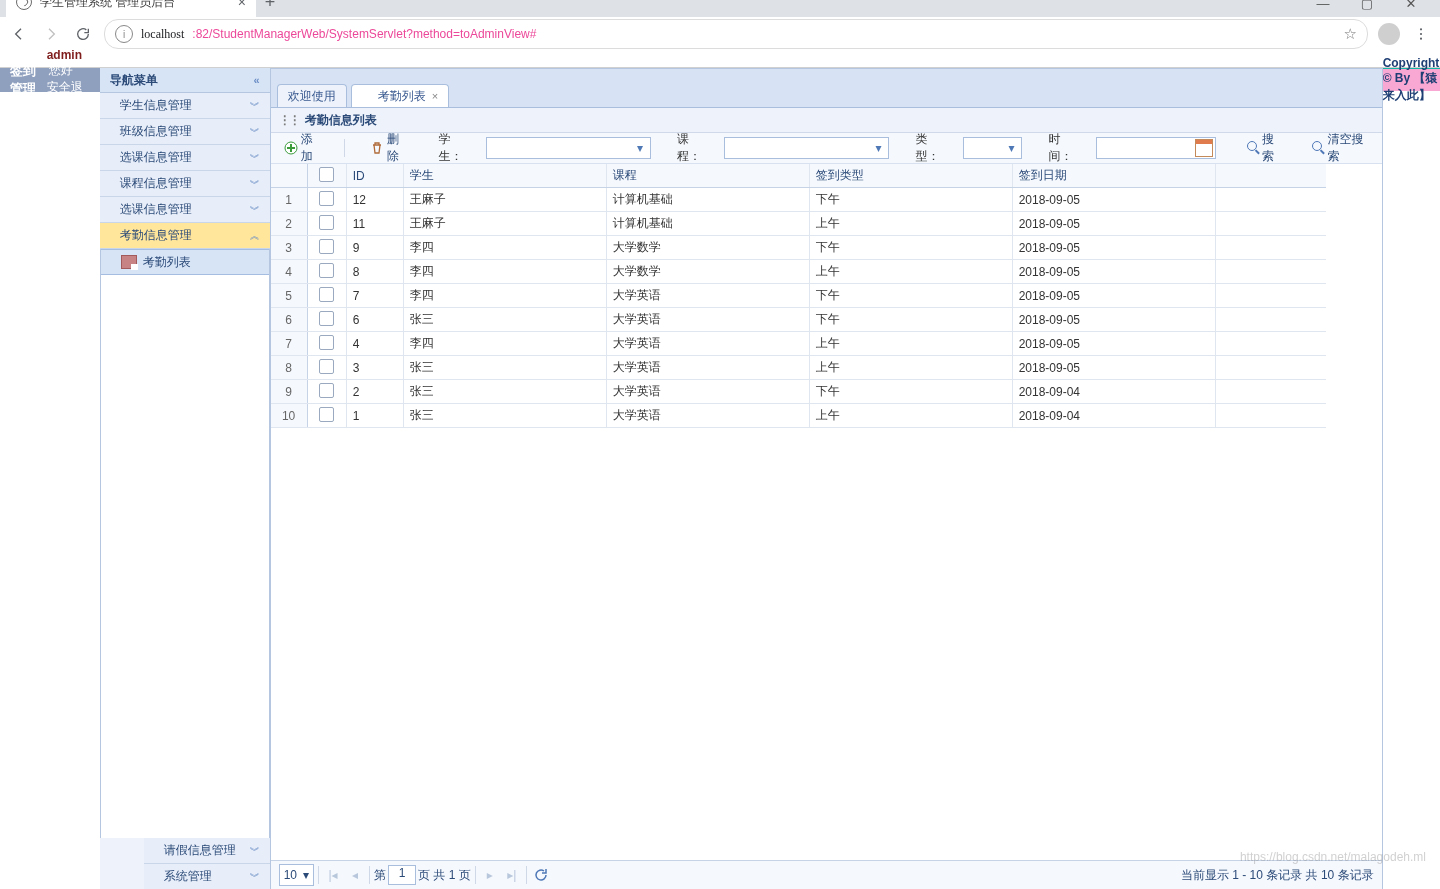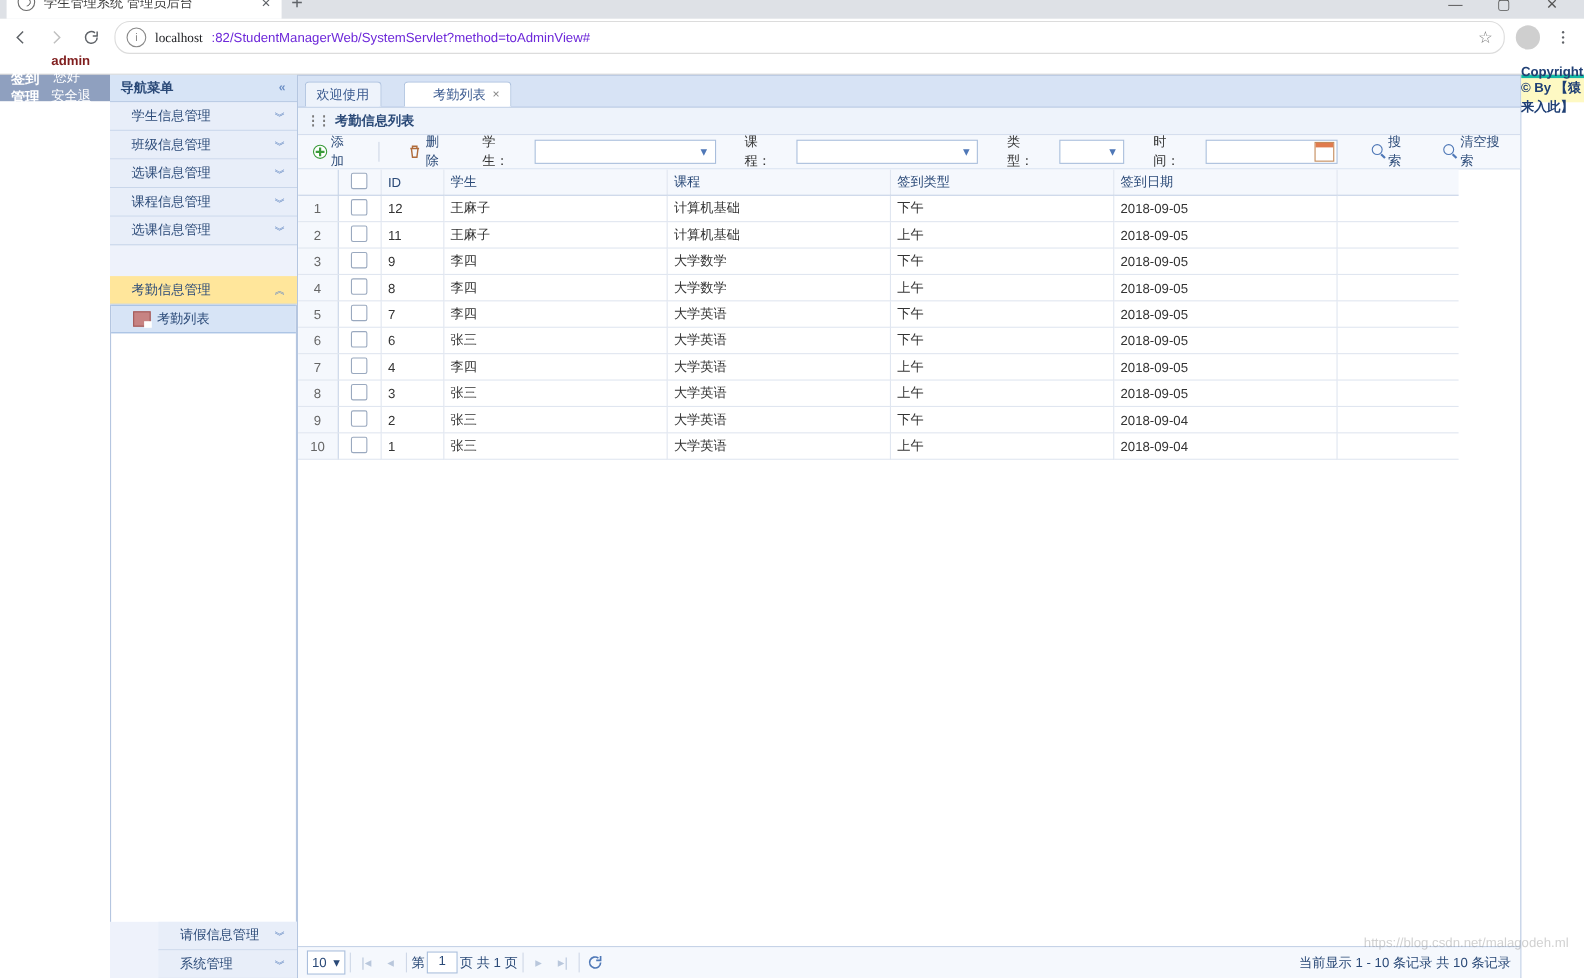--- a/index.html
+++ b/index.html
@@ -14,45 +14,45 @@
   .newtab{width:28px;text-align:center;color:#5f6368;font-size:18px;line-height:30px;}
   .winbtns{margin-left:auto;display:flex;gap:26px;padding:0 20px 6px 0;color:#555;font-size:13px;}
   .winbtns span{width:18px;text-align:center;}
   .toolbar{height:34px;display:flex;align-items:center;padding:0 8px;gap:10px;}
   .navbtn{width:22px;height:22px;display:flex;align-items:center;justify-content:center;color:#5f6368;}
   .navbtn.disabled{color:#b9b9b9;}
   .navbtn svg{width:16px;height:16px;}
   .urlbar{flex:1;height:28px;border:1px solid #dcdcdc;border-radius:14px;display:flex;align-items:center;padding:0 10px;gap:8px;color:#888;}
   .urlbar .info{width:16px;height:16px;border:1.5px solid #888;border-radius:50%;display:flex;align-items:center;justify-content:center;font-size:10px;}
   .urlbar .host{color:#202124;font-family:Liberation Serif, serif;}
-  .urlbar .path{color:#6d28d9;}
+  .urlbar .path{color:#ec4899;}
   .urlbar .star{margin-left:auto;color:#777;font-size:15px;}
   .acct{width:22px;height:22px;background:#cfcfcf;border-radius:50%;}
   .menu svg{width:16px;height:16px;}
   
   .app{height:822px;display:flex;flex-direction:row;}
   .appbar{height:24px;background:#8fa0bf;color:#fff;display:flex;align-items:center;padding:0 10px;font-size:13px;font-weight:bold;}
   .appbar .right{margin-left:auto;font-weight:normal;font-size:12px;}
   .appbar .admin{color:#7f1d1d;font-weight:bold;}
   .appbar .hello{color:#fff;margin:0 6px 0 2px;}
   .appbar .logout{color:#fff;text-decoration:underline;cursor:pointer;}
   .body{flex:1;display:flex;min-height:0;}
   .sidebar{width:170px;background:#eef2fb;border-right:1px solid #b5c6e0;display:flex;flex-direction:column;}
   .navhead{height:24px;background:#d7e4f6;border-bottom:1px solid #b5c6e0;display:flex;align-items:center;padding:0 10px;font-weight:bold;color:#2b4a78;font-size:12px;}
   .navhead .tog{margin-left:auto;color:#6b8ec5;font-size:11px;}
   .accitem{height:25px;border-bottom:1px solid #c9d6ea;display:flex;align-items:center;padding:0 10px 0 20px;color:#2b4a78;cursor:pointer;background:#e8eef9;}
-  .accitem.sel{background:#ffe69b;margin-top:28px;}
+  .accitem.sel{background:#ffe69b;}
   .accitem .chev{margin-left:auto;color:#6b8ec5;font-size:10px;}
   .subpanel{flex:1;background:#fff;border-left:1px solid #b5c6e0;border-right:1px solid #b5c6e0;}
   .subitem{height:24px;display:flex;align-items:center;padding:0 10px 0 20px;color:#2b4a78;background:#d7e4f6;border:1px solid #a4bde0;border-left:none;border-right:none;gap:6px;}
   .subitem .bk{width:14px;height:12px;background:#c78383;border:1px solid #a35a5a;position:relative;}
   .subitem .bk::after{content:"";position:absolute;right:-2px;bottom:-2px;width:7px;height:6px;background:#fff;}
   .bottom-acc{margin-top:auto;padding-left:44px;}
   .main{flex:1;display:flex;flex-direction:column;background:#e9eef7;border:1px solid #b5c6e0;border-left:none;}
-  .mtabs{height:26px;display:flex;align-items:flex-end;padding:2px 6px 0 6px;gap:20px;background:#d7e3f5;border-bottom:1px solid #a9bedc;}
+  .mtabs{height:26px;display:flex;align-items:flex-end;padding:12px 6px 0 6px;gap:4px;background:#d7e3f5;border-bottom:1px solid #a9bedc;}
   .mtab{height:22px;border:1px solid #a9bedc;border-bottom:none;border-radius:4px 4px 0 0;background:#eef3fb;padding:0 10px;display:flex;align-items:center;gap:4px;color:#3a5a90;cursor:pointer;}
   .mtab.active{background:#fff;}
   .mtab .cx{color:#888;font-size:11px;margin-left:2px;}
   .panel{flex:1;display:flex;flex-direction:column;background:#fff;border-top:none;min-height:0;}
   .panelhead{height:24px;background:#eef3fb;border-bottom:1px solid #cfd9ea;display:flex;align-items:center;padding:0 8px;color:#2b4a78;font-weight:bold;gap:6px;}
   .panelhead .hnd{color:#7a7a7a;letter-spacing:-2px;}
   .tbar{height:30px;background:#f5f8fd;border-bottom:1px solid #d8e1ef;display:flex;align-items:center;padding:0 6px;gap:16px;color:#2b4a78;}
   .tbtn{display:flex;align-items:center;gap:3px;padding:0 6px;height:22px;cursor:pointer;border:1px solid transparent;border-radius:2px;}
   .sep{width:1px;height:18px;background:#cfd8e7;margin:0 2px;}
   .ic{width:14px;height:14px;display:inline-flex;align-items:center;justify-content:center;}
@@ -72,21 +72,21 @@
   thead th{background:#f5f8fd;color:#2b4a78;border-bottom:1px solid #c6d3e7;}
   .rownum{width:24px;text-align:center;background:#f5f8fd;color:#666;border-right:1px solid #c6d3e7;}
   .chkcell{width:26px;text-align:center;}
   .chk{width:13px;height:13px;border:1px solid #9aa9bf;background:#fff;display:inline-block;border-radius:2px;}
   .pager{height:28px;border-top:1px solid #c6d3e7;background:#f5f8fd;display:flex;align-items:center;padding:0 8px;gap:2px;color:#2b4a78;}
   .pgsel{height:20px;border:1px solid #a9bedc;background:#fff;padding:0 4px;display:flex;align-items:center;gap:6px;}
   .pbtn{width:20px;height:20px;display:flex;align-items:center;justify-content:center;color:#4f78b7;cursor:pointer;}
   .pbtn.dis{color:#b9c7dc;cursor:default;}
   .pinput{width:26px;height:18px;border:1px solid #a9bedc;text-align:center;background:#fff;}
   .pager .info{margin-left:auto;color:#2b4a78;}
-  .footer{height:22px;background:#fef9c3;border-top:3px solid #14b8a6;display:flex;align-items:center;justify-content:center;color:#1f3f74;font-weight:bold;}
+  .footer{height:22px;background:#f9a8d4;border-top:1px solid #14b8a6;display:flex;align-items:center;justify-content:center;color:#1f3f74;font-weight:bold;}
   .watermark{position:absolute;right:14px;bottom:26px;color:rgba(120,120,120,0.35);font-size:12px;pointer-events:none;}
   .app-wrap{position:relative;}
 </style>
 </head>
 <body>
 
 <div class="chrome">
   <div class="tabstrip">
     <div class="btab">
       <span class="fav"></span>

